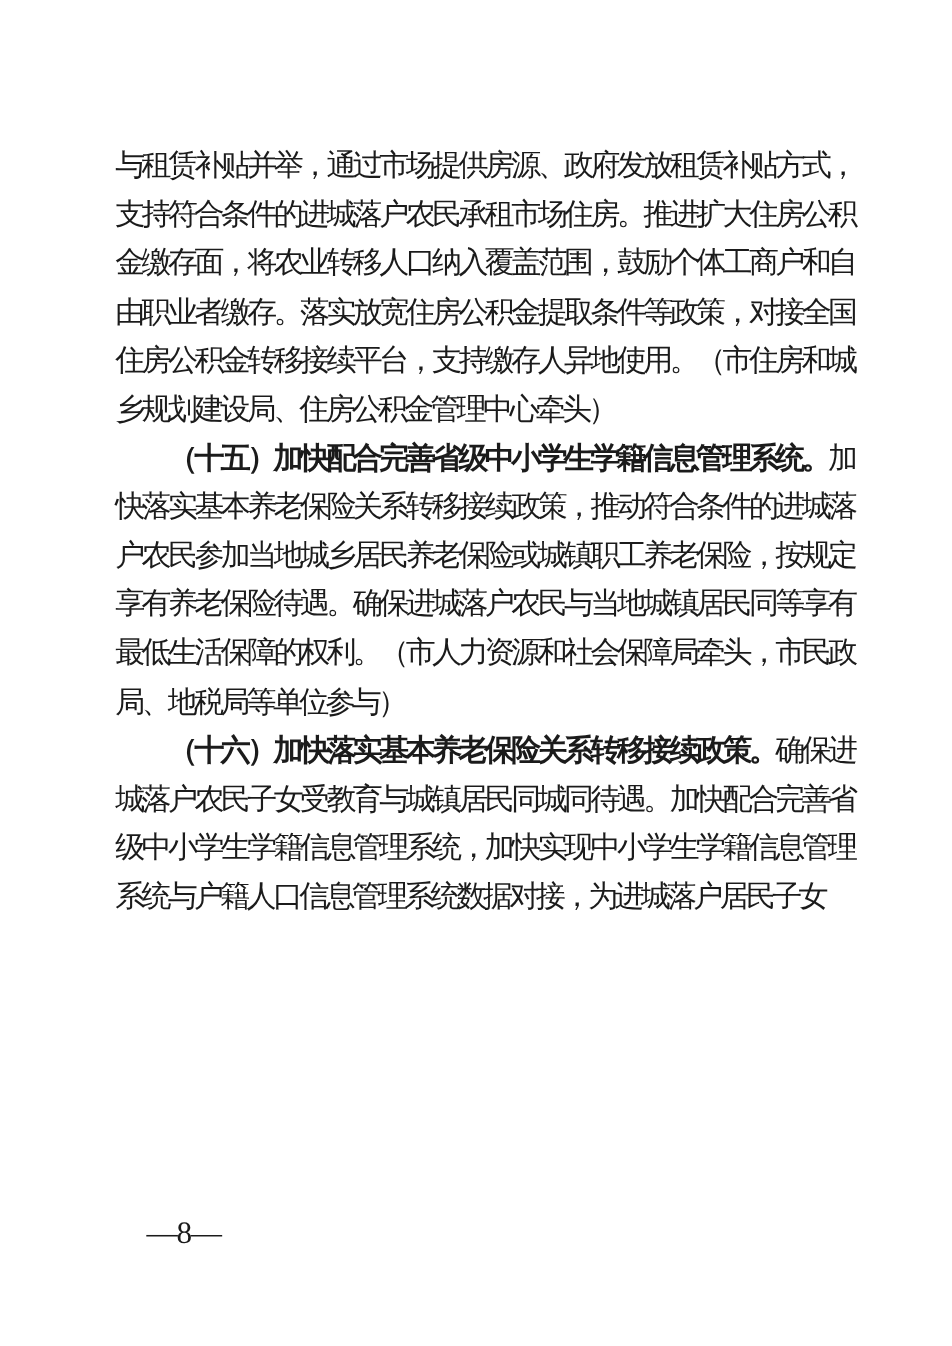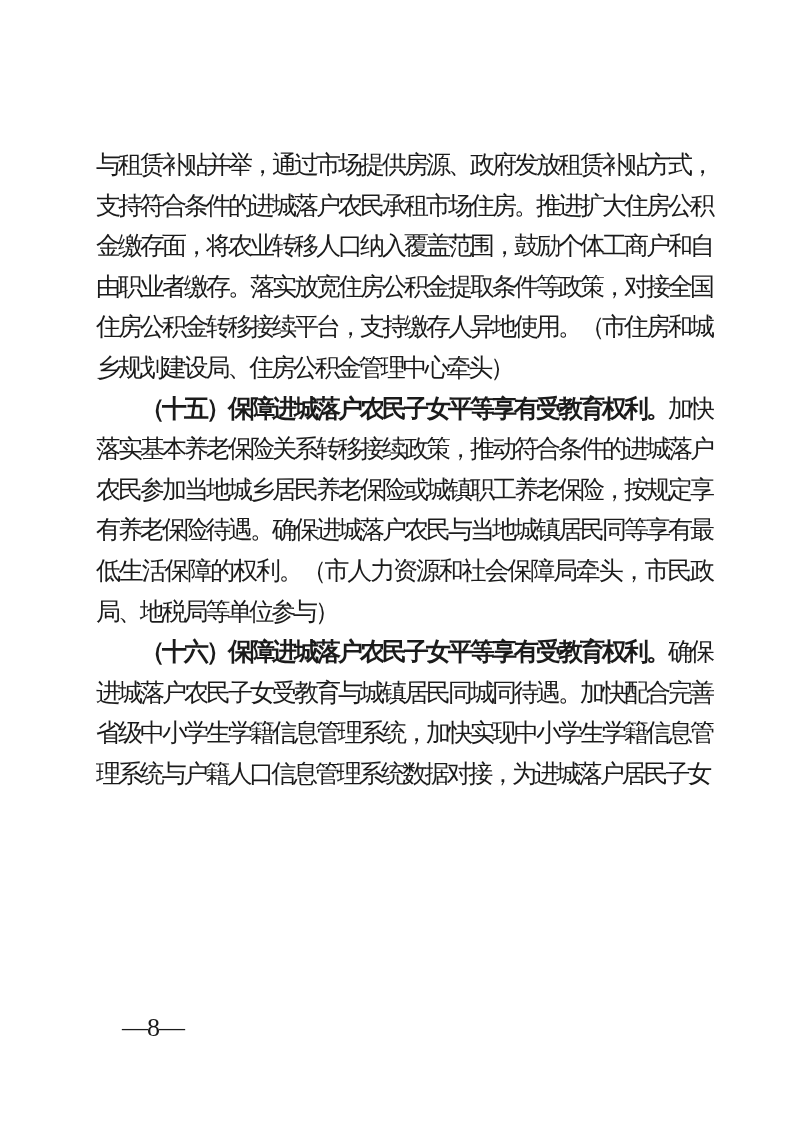--- a/index.html
+++ b/index.html
@@ -18,42 +18,42 @@
     left: 96px;
     top: 119px;
     width: 616px;
     font-size: 25px;
     line-height: 40.6px;
     letter-spacing: -3.1px;
     text-align: justify;
     word-break: break-all;
   }
   .para { text-indent: 44px; }
-  .para.no-indent { text-indent: 0; margin-top: 26px; }
+  .para.no-indent { text-indent: 0; }
   .lead { font-weight: bold; }
   .page-footer {
     position: absolute;
     left: 122px;
     top: 1013px;
     font-size: 26px;
     letter-spacing: -1px;
     color: #1b1b1b;
   }
 </style>
 </head>
 <body>
 
 <div class="page">
   <main class="content">
 
     <p class="para no-indent"><span>与租赁补贴并举，通过市场提供房源、政府发放租赁补贴方式，支持符合条件的进城落户农民承租市场住房。推进扩大住房公积金缴存面，将农业转移人口纳入覆盖范围，鼓励个体工商户和自由职业者缴存。落实放宽住房公积金提取条件等政策，对接全国住房公积金转移接续平台，支持缴存人异地使用。（市住房和城乡规划建设局、住房公积金管理中心牵头）</span></p>
 
 
-    <p class="para"><span class="lead">（十五）保障进城落户农民子女平等享有受教育权利。</span><span>加快落实基本养老保险关系转移接续政策，推动符合条件的进城落户农民参加当地城乡居民养老保险或城镇职工养老保险，按规定享有养老保险待遇。确保进城落户农民与当地城镇居民同等享有最低生活保障的权利。（市人力资源和社会保障局牵头，市民政局、地税局等单位参与）</span></p>
+    <p class="para"><span class="lead">（十五）加快配合完善省级中小学生学籍信息管理系统。</span><span>加快落实基本养老保险关系转移接续政策，推动符合条件的进城落户农民参加当地城乡居民养老保险或城镇职工养老保险，按规定享有养老保险待遇。确保进城落户农民与当地城镇居民同等享有最低生活保障的权利。（市人力资源和社会保障局牵头，市民政局、地税局等单位参与）</span></p>
 
-    <p class="para"><span class="lead">（十六）保障进城落户农民子女平等享有受教育权利。</span><span>确保进城落户农民子女受教育与城镇居民同城同待遇。加快配合完善省级中小学生学籍信息管理系统，加快实现中小学生学籍信息管理系统与户籍人口信息管理系统数据对接，为进城落户居民子女</span></p>
+    <p class="para"><span class="lead">（十六）加快落实基本养老保险关系转移接续政策。</span><span>确保进城落户农民子女受教育与城镇居民同城同待遇。加快配合完善省级中小学生学籍信息管理系统，加快实现中小学生学籍信息管理系统与户籍人口信息管理系统数据对接，为进城落户居民子女</span></p>
 
   </main>
 
   <footer class="page-footer">
     <span>—8—</span>
   </footer>
 </div>
 
 </body></html>

